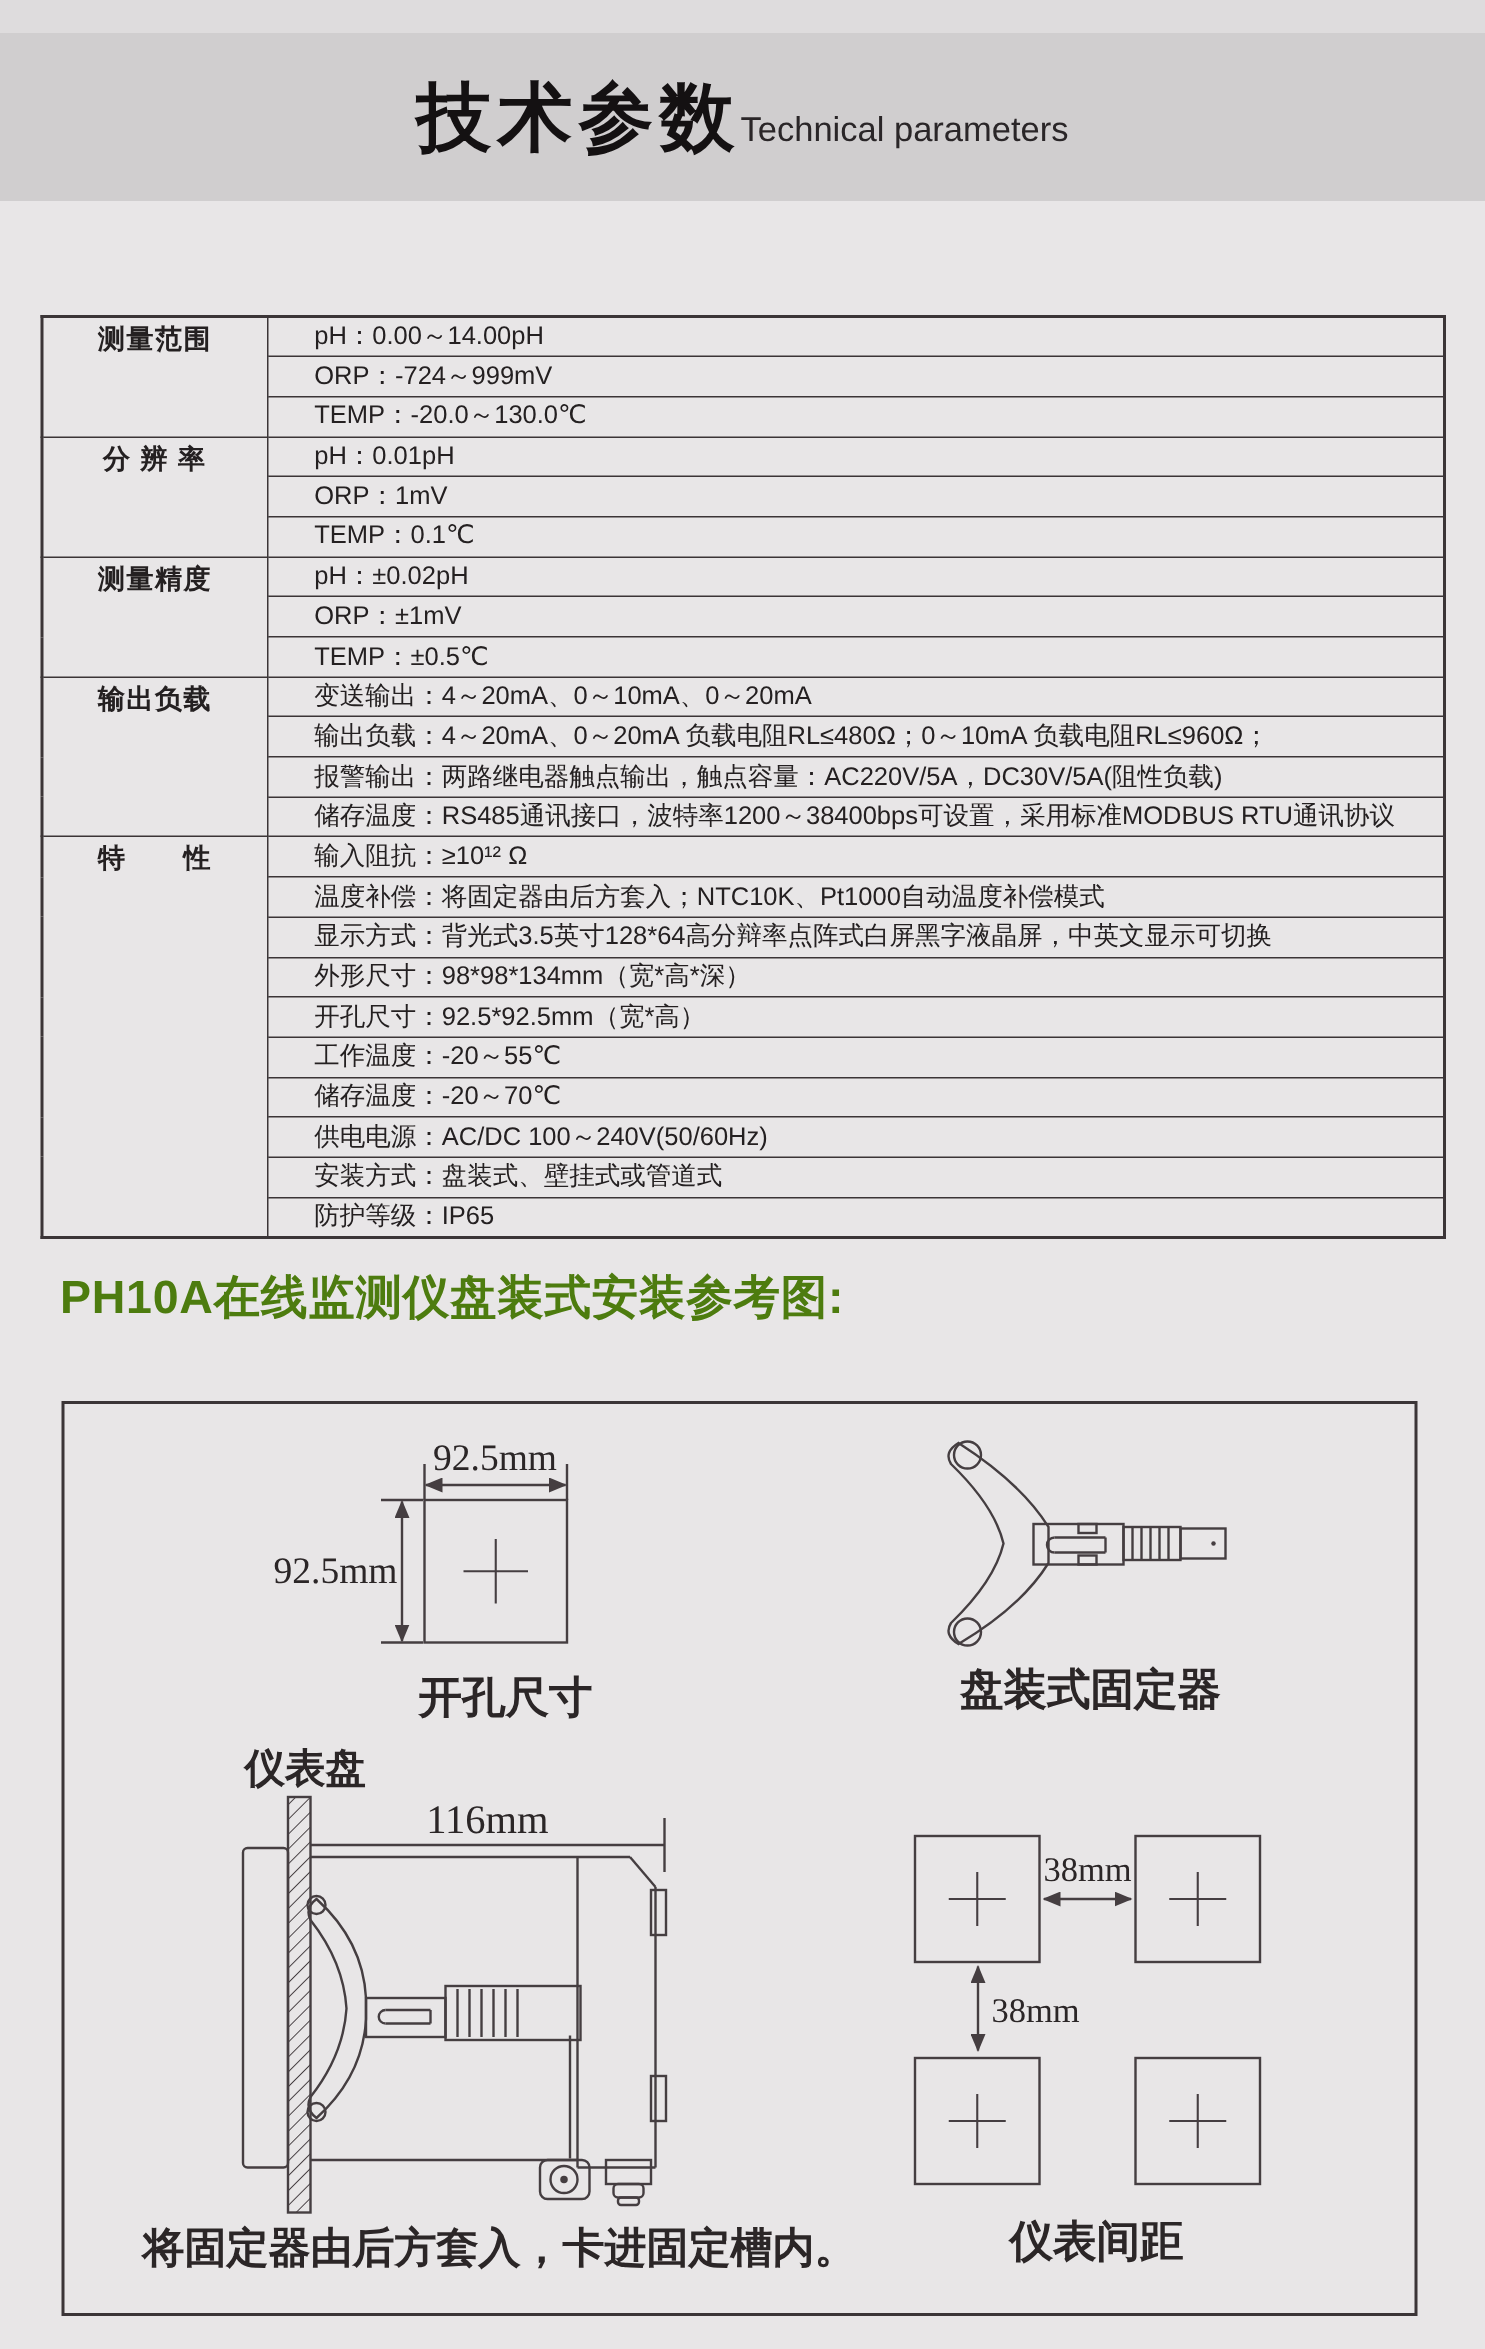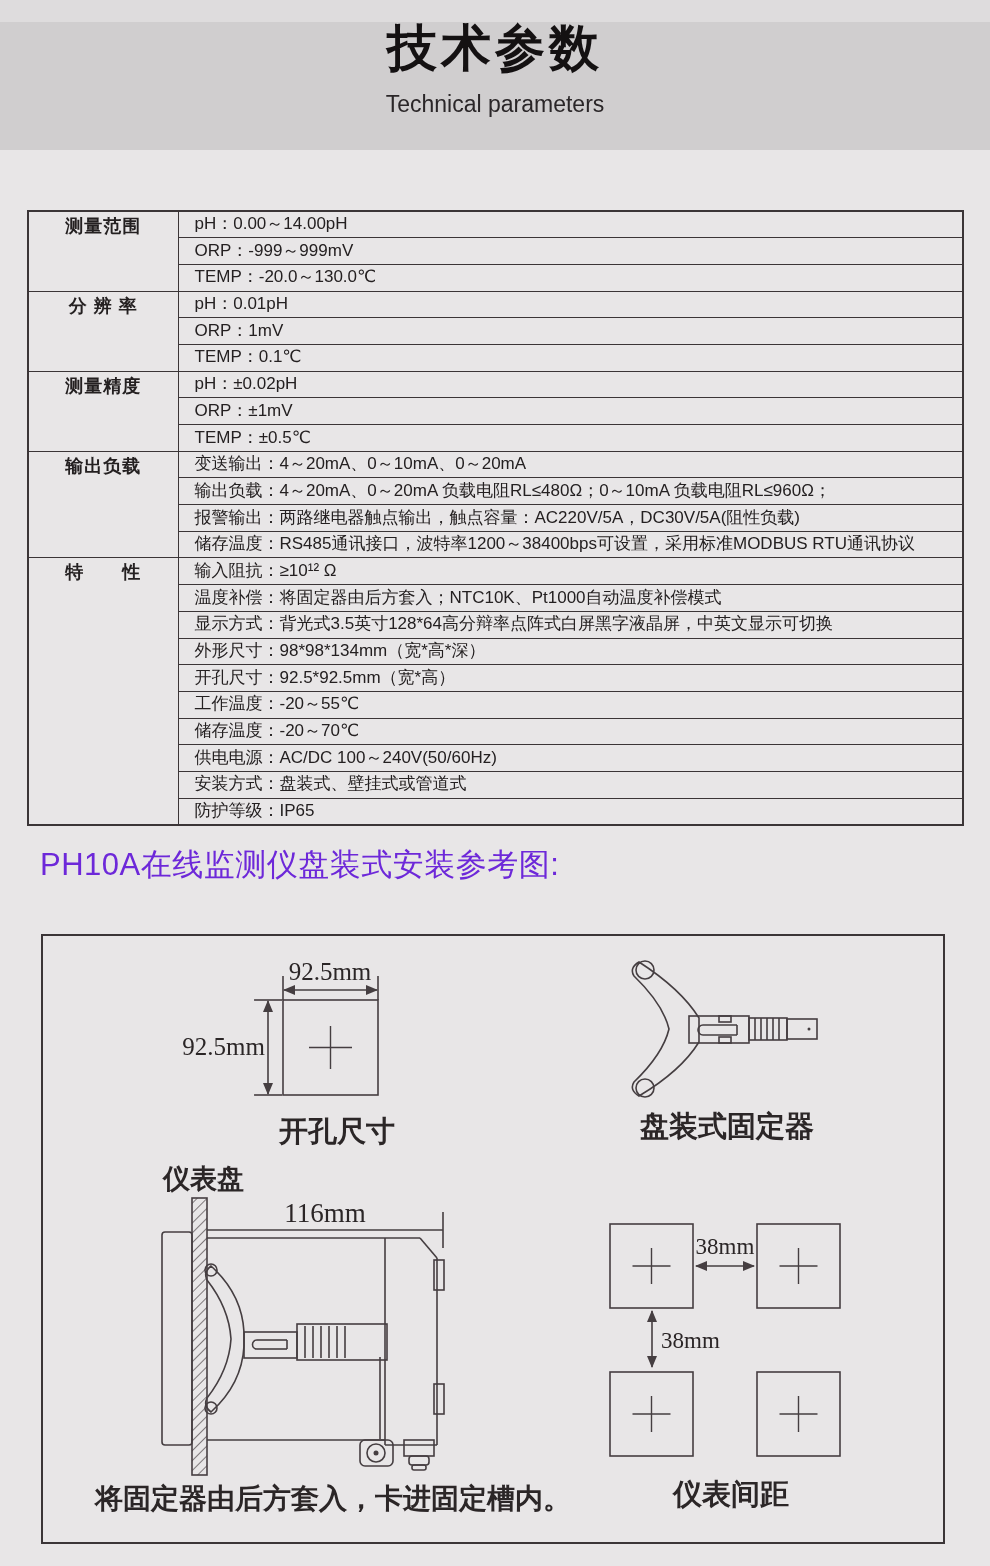--- a/index.html
+++ b/index.html
@@ -9,45 +9,45 @@
   *{margin:0;padding:0;box-sizing:border-box;}
   html,body{background:#fff;}
   .page{
     position:relative;width:990px;height:1566px;overflow:hidden;
     background:var(--page-bg);
     font-family:"Liberation Sans","DejaVu Sans",sans-serif;
     color:var(--ink);
   }
   .top-strip{position:absolute;left:0;top:0;width:990px;height:22px;background:var(--strip-bg);}
   .banner{
-    position:absolute;left:0;top:22px;width:990px;height:128px;background:var(--banner-bg);
-    display:flex;flex-direction:column;align-items:center;justify-content:flex-start;
+    position:absolute;left:0;top:22px;width:990px;height:112px;background:var(--banner-bg);
+    display:flex;flex-direction:row;align-items:center;justify-content:center;
   }
   .banner .title{font-size:50px;font-weight:800;letter-spacing:4px;color:var(--title);line-height:1.05;}
   .banner .subtitle{font-size:23px;font-weight:500;letter-spacing:0px;color:#2a2628;margin-top:16px;}
 
   table.spec{
     position:absolute;left:27px;top:210px;width:937px;height:614px;
     border-collapse:collapse;table-layout:fixed;border-radius:24px;
   }
   table.spec th,table.spec td{
     border:1.5px solid var(--border);
     font-size:17px;line-height:1.1;white-space:nowrap;overflow:visible;
   }
   table.spec{border:2px solid var(--border);}
   table.spec th{
     width:150px;font-weight:600;font-size:18px;text-align:center;
     vertical-align:top;padding-top:5px;letter-spacing:1px;
   }
-  table.spec td{font-weight:500;padding-left:16px;}
+  table.spec td{font-weight:500;padding-left:31px;}
   table.spec tr{height:26.7px;}
 
   .section-heading{
-    position:absolute;left:40px;top:844px;font-size:31px;font-weight:400;
-    letter-spacing:0.5px;color:#6d28d9;
+    position:absolute;left:40px;top:844px;font-size:31px;font-weight:700;
+    letter-spacing:0.5px;color:#4d7c0f;
   }
 
   .diagram-box{
     position:absolute;left:41px;top:934px;width:904px;height:610px;
     border:2px solid var(--border);background:var(--page-bg);
   }
   .diagram-box svg{display:block;color:var(--line);}
   .d-text{fill:#2b2627;font-family:"Liberation Sans","DejaVu Sans",sans-serif;}
   .d-dim{fill:#2b2627;font-family:"Liberation Serif","DejaVu Serif",serif;}
 </style>
@@ -63,21 +63,21 @@
     <div class="subtitle">Technical parameters</div>
   </div>
 
   <table class="spec">
     <tbody>
         <tr>
           <th rowspan="3">测量范围</th>
           <td>pH：0.00～14.00pH</td>
         </tr>
         <tr>
-          <td>ORP：-999～999mV</td>
+          <td>ORP：-724～999mV</td>
         </tr>
         <tr>
           <td>TEMP：-20.0～130.0℃</td>
         </tr>
         <tr>
           <th rowspan="3">分 辨 率</th>
           <td>pH：0.01pH</td>
         </tr>
         <tr>
           <td>ORP：1mV</td>

